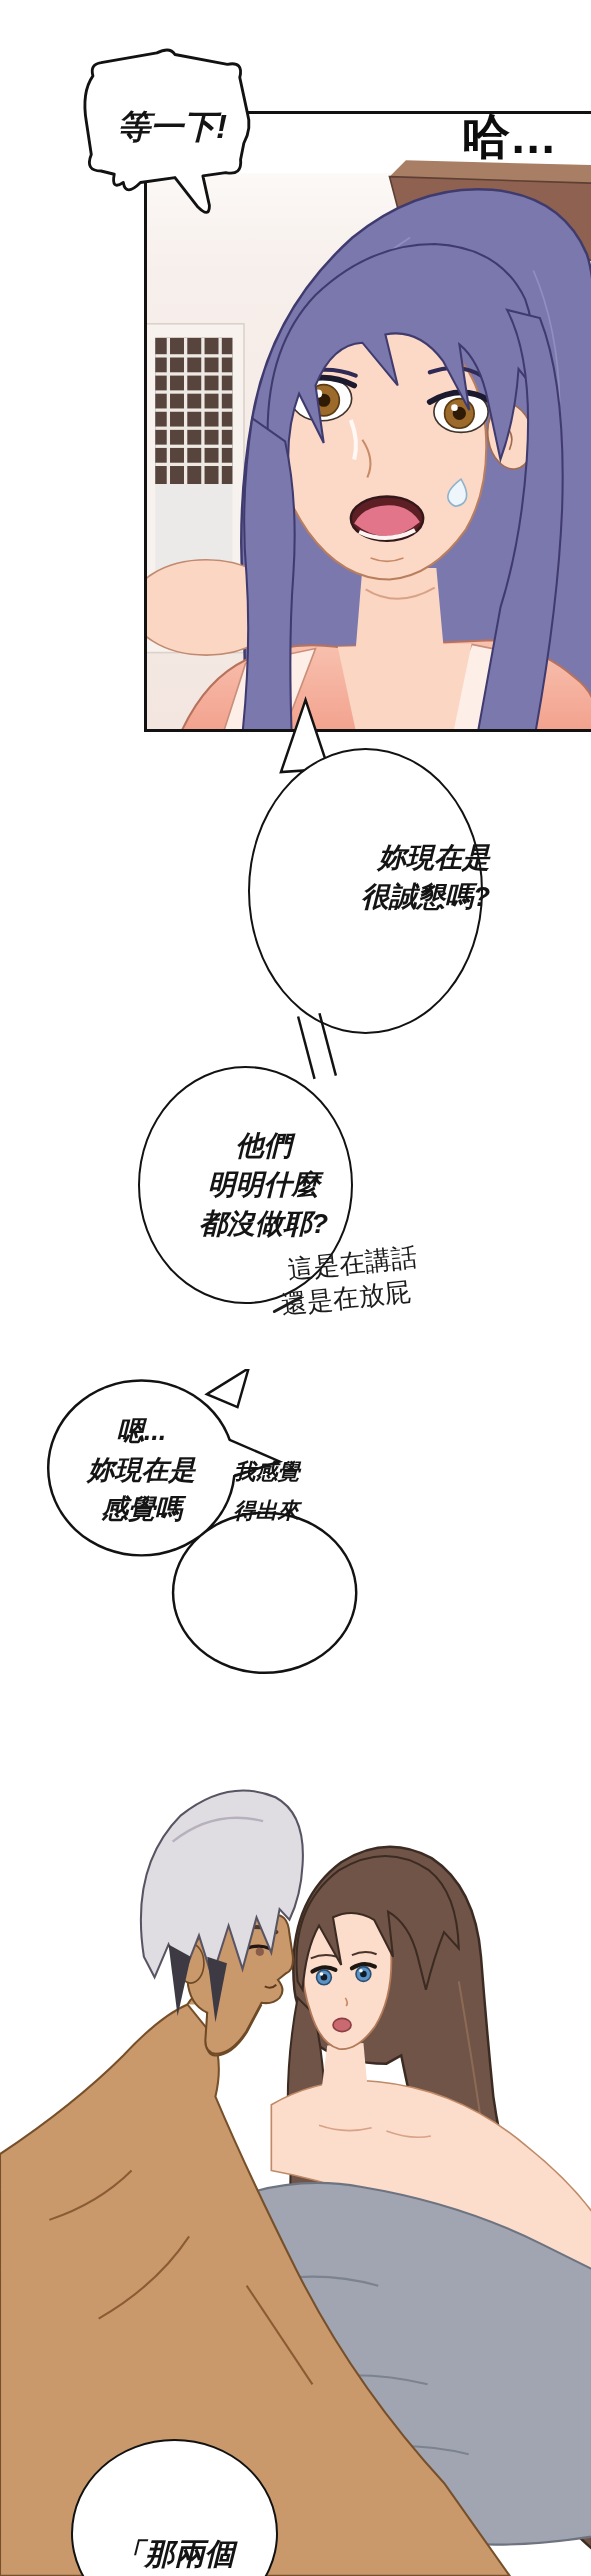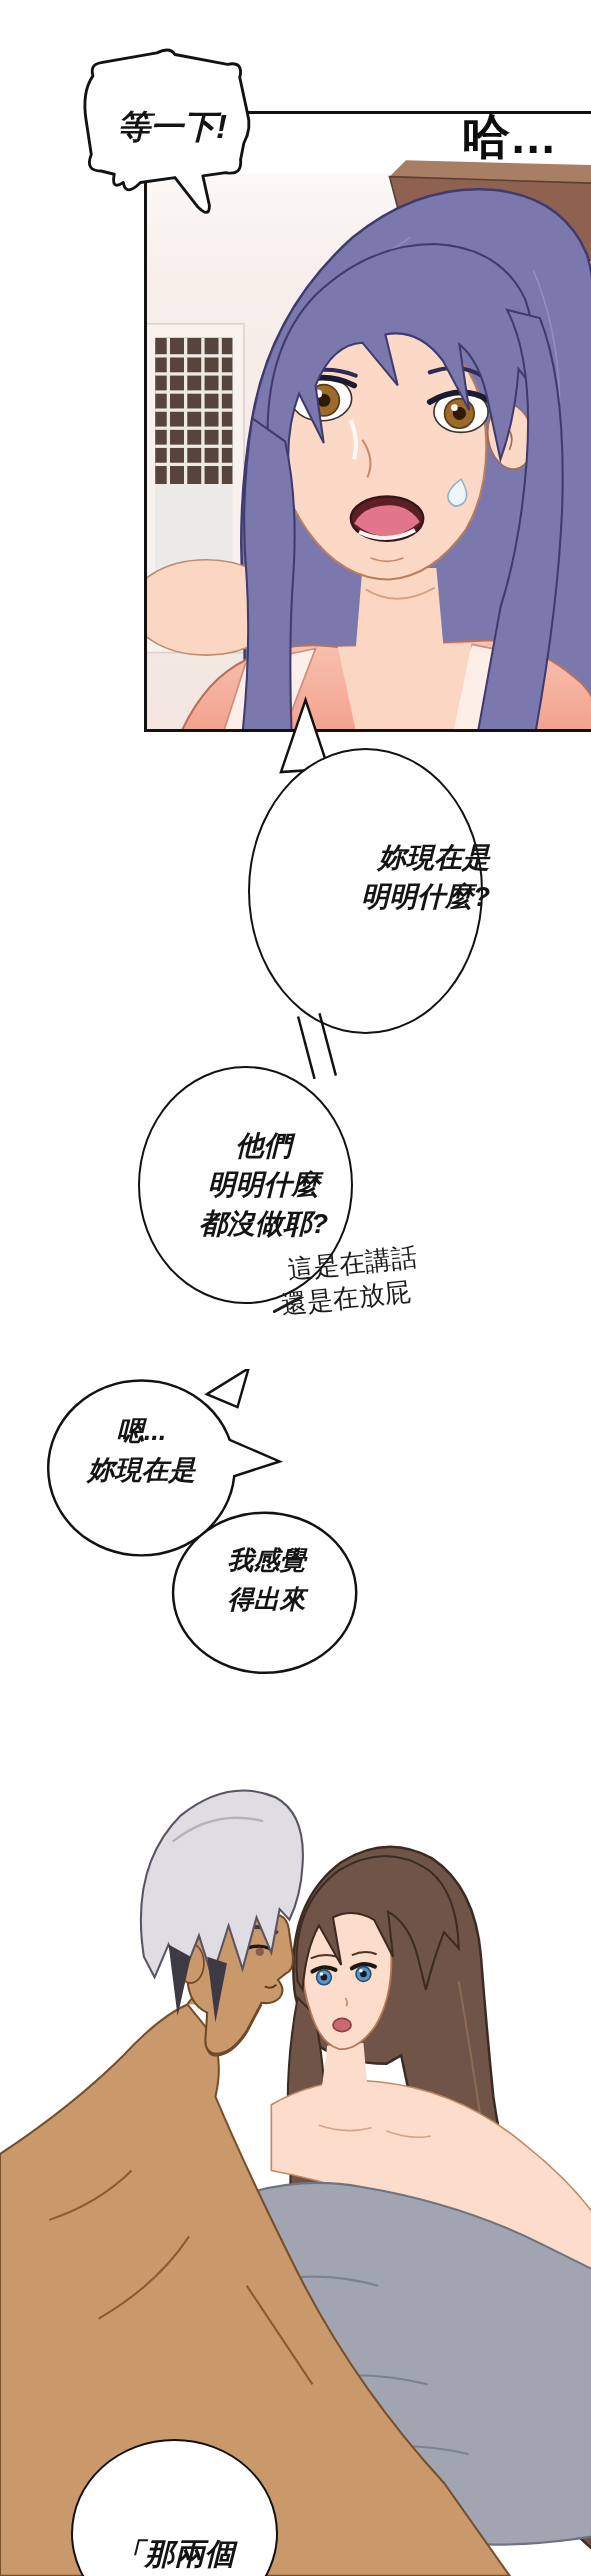--- a/index.html
+++ b/index.html
@@ -139,21 +139,21 @@
   <div class="btxt" style="left:90px;top:105px;width:164px;font-size:33px;line-height:43px;">
     <span>等一下!</span>
   </div>
 
   <svg class="abs" style="left:271px;top:695px;" width="74" height="82" viewBox="0 0 90 100">
     <polygon points="42,6 12,94 70,90" fill="#ffffff" stroke="#121212" stroke-width="3"></polygon>
   </svg>
   <div class="abs bubble-ellipse" style="left:248px;top:748px;width:235px;height:286px;"></div>
   <div class="btxt" style="left:243px;top:838px;width:247px;font-size:28px;text-align:right;">
     <div>妳現在是</div>
-    <div>明明什麼?</div>
+    <div>很誠懇嗎?</div>
   </div>
 
   <svg class="abs" style="left:288px;top:1005px;" width="58" height="78" viewBox="0 0 70 95">
     <line x1="12" y1="14" x2="32" y2="90" stroke="#121212" stroke-width="3"></line>
     <line x1="38" y1="10" x2="58" y2="86" stroke="#121212" stroke-width="3"></line>
   </svg>
 
   <div class="abs bubble-ellipse" style="left:138px;top:1066px;width:215px;height:238px;"></div>
   <div class="btxt" style="left:140px;top:1126px;width:247px;font-size:28px;">
     <div>他們</div>
@@ -179,22 +179,23 @@
     <g fill="#ffffff" stroke="none">
       <ellipse cx="132" cy="120" rx="112" ry="105"></ellipse>
       <ellipse cx="282" cy="272" rx="110" ry="96"></ellipse>
       <path d="M215,30 L260,2 L248,44 Z"></path>
       <path d="M236,86 L296,112 L234,132 Z"></path>
     </g>
   </svg>
   <div class="btxt" style="left:43px;top:1412px;width:197px;font-size:27px;">
     <div>嗯...</div>
     <div>妳現在是</div>
-  </div>
-  <div class="btxt" style="left:168px;top:1541px;width:197px;font-size:26px;">
+    <div>感覺嗎</div>
+  </div>
+  <div class="btxt" style="left:168px;top:1452px;width:197px;font-size:22px;">
     <div>我感覺</div>
     <div>得出來</div>
   </div>
 
   <svg class="abs" style="left:0;top:1710px;" width="592" height="866" viewBox="0 0 720 1053">
     <rect x="0" y="0" width="720" height="1053" fill="#ffffff"></rect>
 
     <g>
       <path d="M358,340 Q348,235 415,185 Q470,150 525,180 Q578,215 585,300 Q592,390 600,470 Q615,580 665,660 L720,720 L720,1020 Q640,950 600,860 Q560,780 540,700 L520,560 Q500,480 488,420 L470,430 Q420,430 390,410 L372,380 Q360,360 358,340 Z" fill="#705448" stroke="#3c2b22" stroke-width="3"></path>
       <path d="M420,220 Q470,200 520,232" fill="none" stroke="#8d6a55" stroke-width="2.5"></path>

